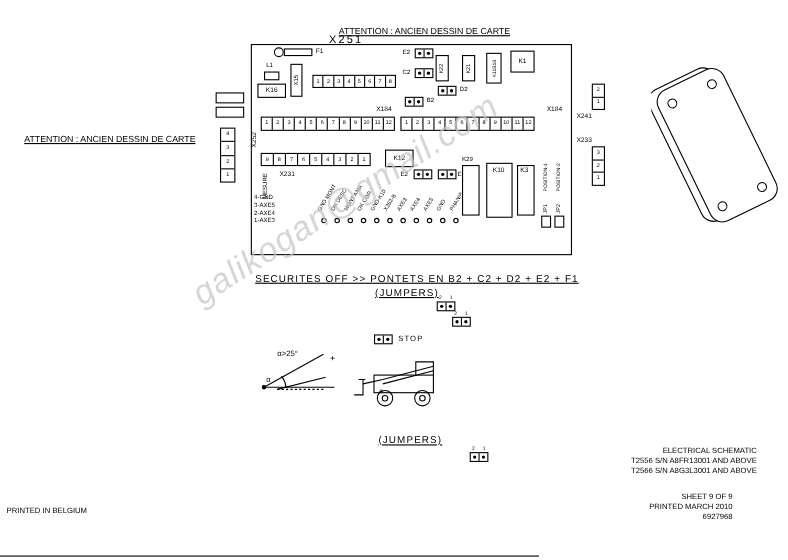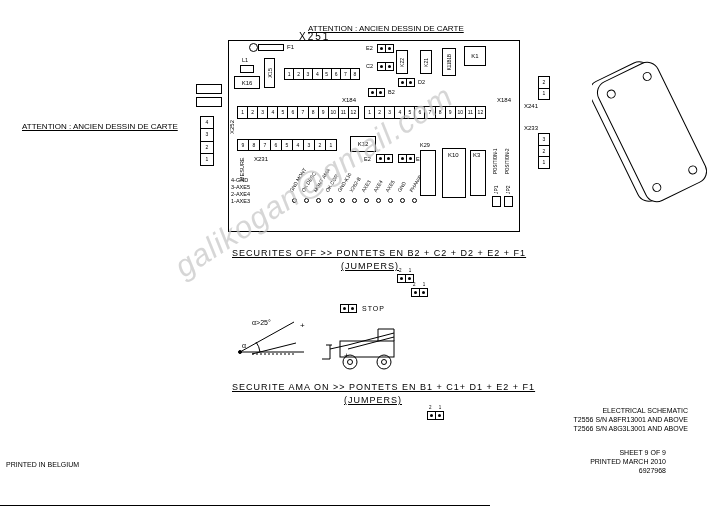--- a/index.html
+++ b/index.html
@@ -274,21 +274,20 @@
         <circle cx="32" cy="48" r="2.5"></circle>
       <circle cx="66" cy="48" r="7"></circle>
         <circle cx="66" cy="48" r="2.5"></circle>
       <path d="M76,19 L30,31 L12,35"></path>
       <path d="M76,23 L30,35"></path>
       <path d="M12,31 L12,45 L4,45"></path>
       <path d="M8,31 L14,31"></path>
     </g>
   </svg>
 
-  <div class="t f9 u ls1" style="left:232px;top:383px;">SECURITE AMA ON &gt;&gt; PONTETS EN B1 + C1+ D1 + E2 + F1</div>
   <div class="t f9 u ls1" style="left:344px;top:396px;">(JUMPERS)</div>
   <div class="t f45" style="left:429px;top:406px;letter-spacing:3px;">2 1</div>
   <div class="jump" style="left:427px;top:411px;">
       <span class="jc"></span>
       <span class="jc"></span>
     </div>
 
   <svg class="abs" style="left:592px;top:44px;" width="118" height="172" viewBox="0 0 118 172">
     <g fill="none" stroke="#000" stroke-width="1">
       <g transform="translate(60,88) rotate(-26)">

